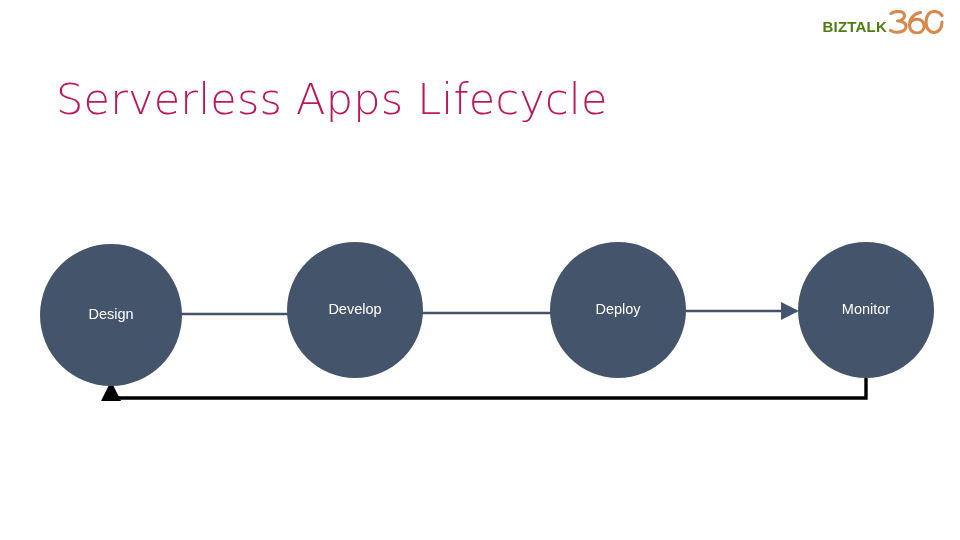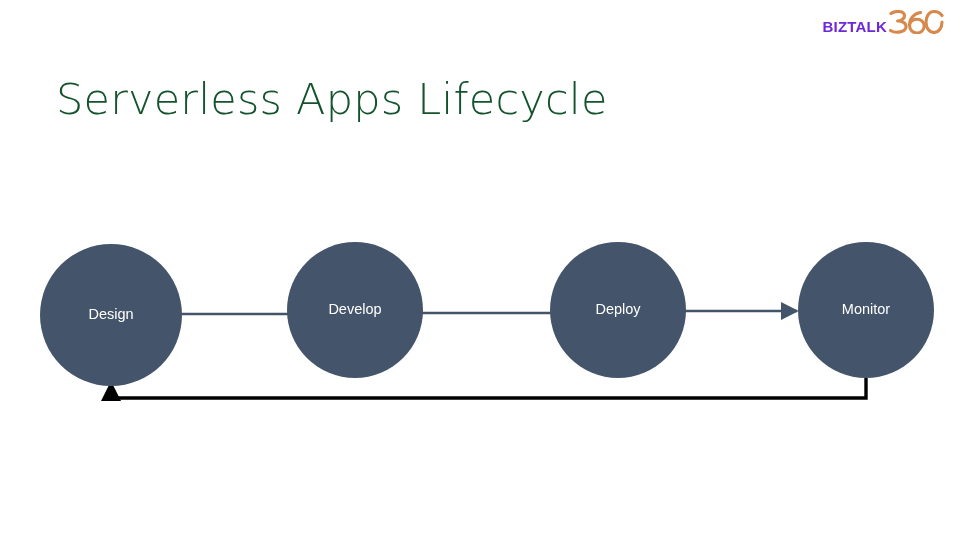--- a/index.html
+++ b/index.html
@@ -27,40 +27,40 @@
     display: flex;
     align-items: baseline;
     line-height: 1;
     user-select: none;
   }
   #logo .logo-word {
     font-family: "Liberation Sans", sans-serif;
     font-weight: bold;
     font-size: 15px;
     letter-spacing: 0.2px;
-    color: #6d28d9;
+    color: #4d7c0f;
   }
   #logo .logo-num {
     position: relative;
     margin-left: 1px;
     top: 2px;
     display: flex;
     align-items: center;
   }
 
   
   #title {
     position: absolute;
     left: 56px;
     top: 74px;
     font-family: "DejaVu Sans", sans-serif;
     font-weight: 200;
     font-size: 43px;
     letter-spacing: 0.2px;
-    color: #14532d;
+    color: #be185d;
     white-space: nowrap;
   }
 
   
   #diagram {
     position: absolute;
     left: 0;
     top: 0;
   }
   .node-label {

